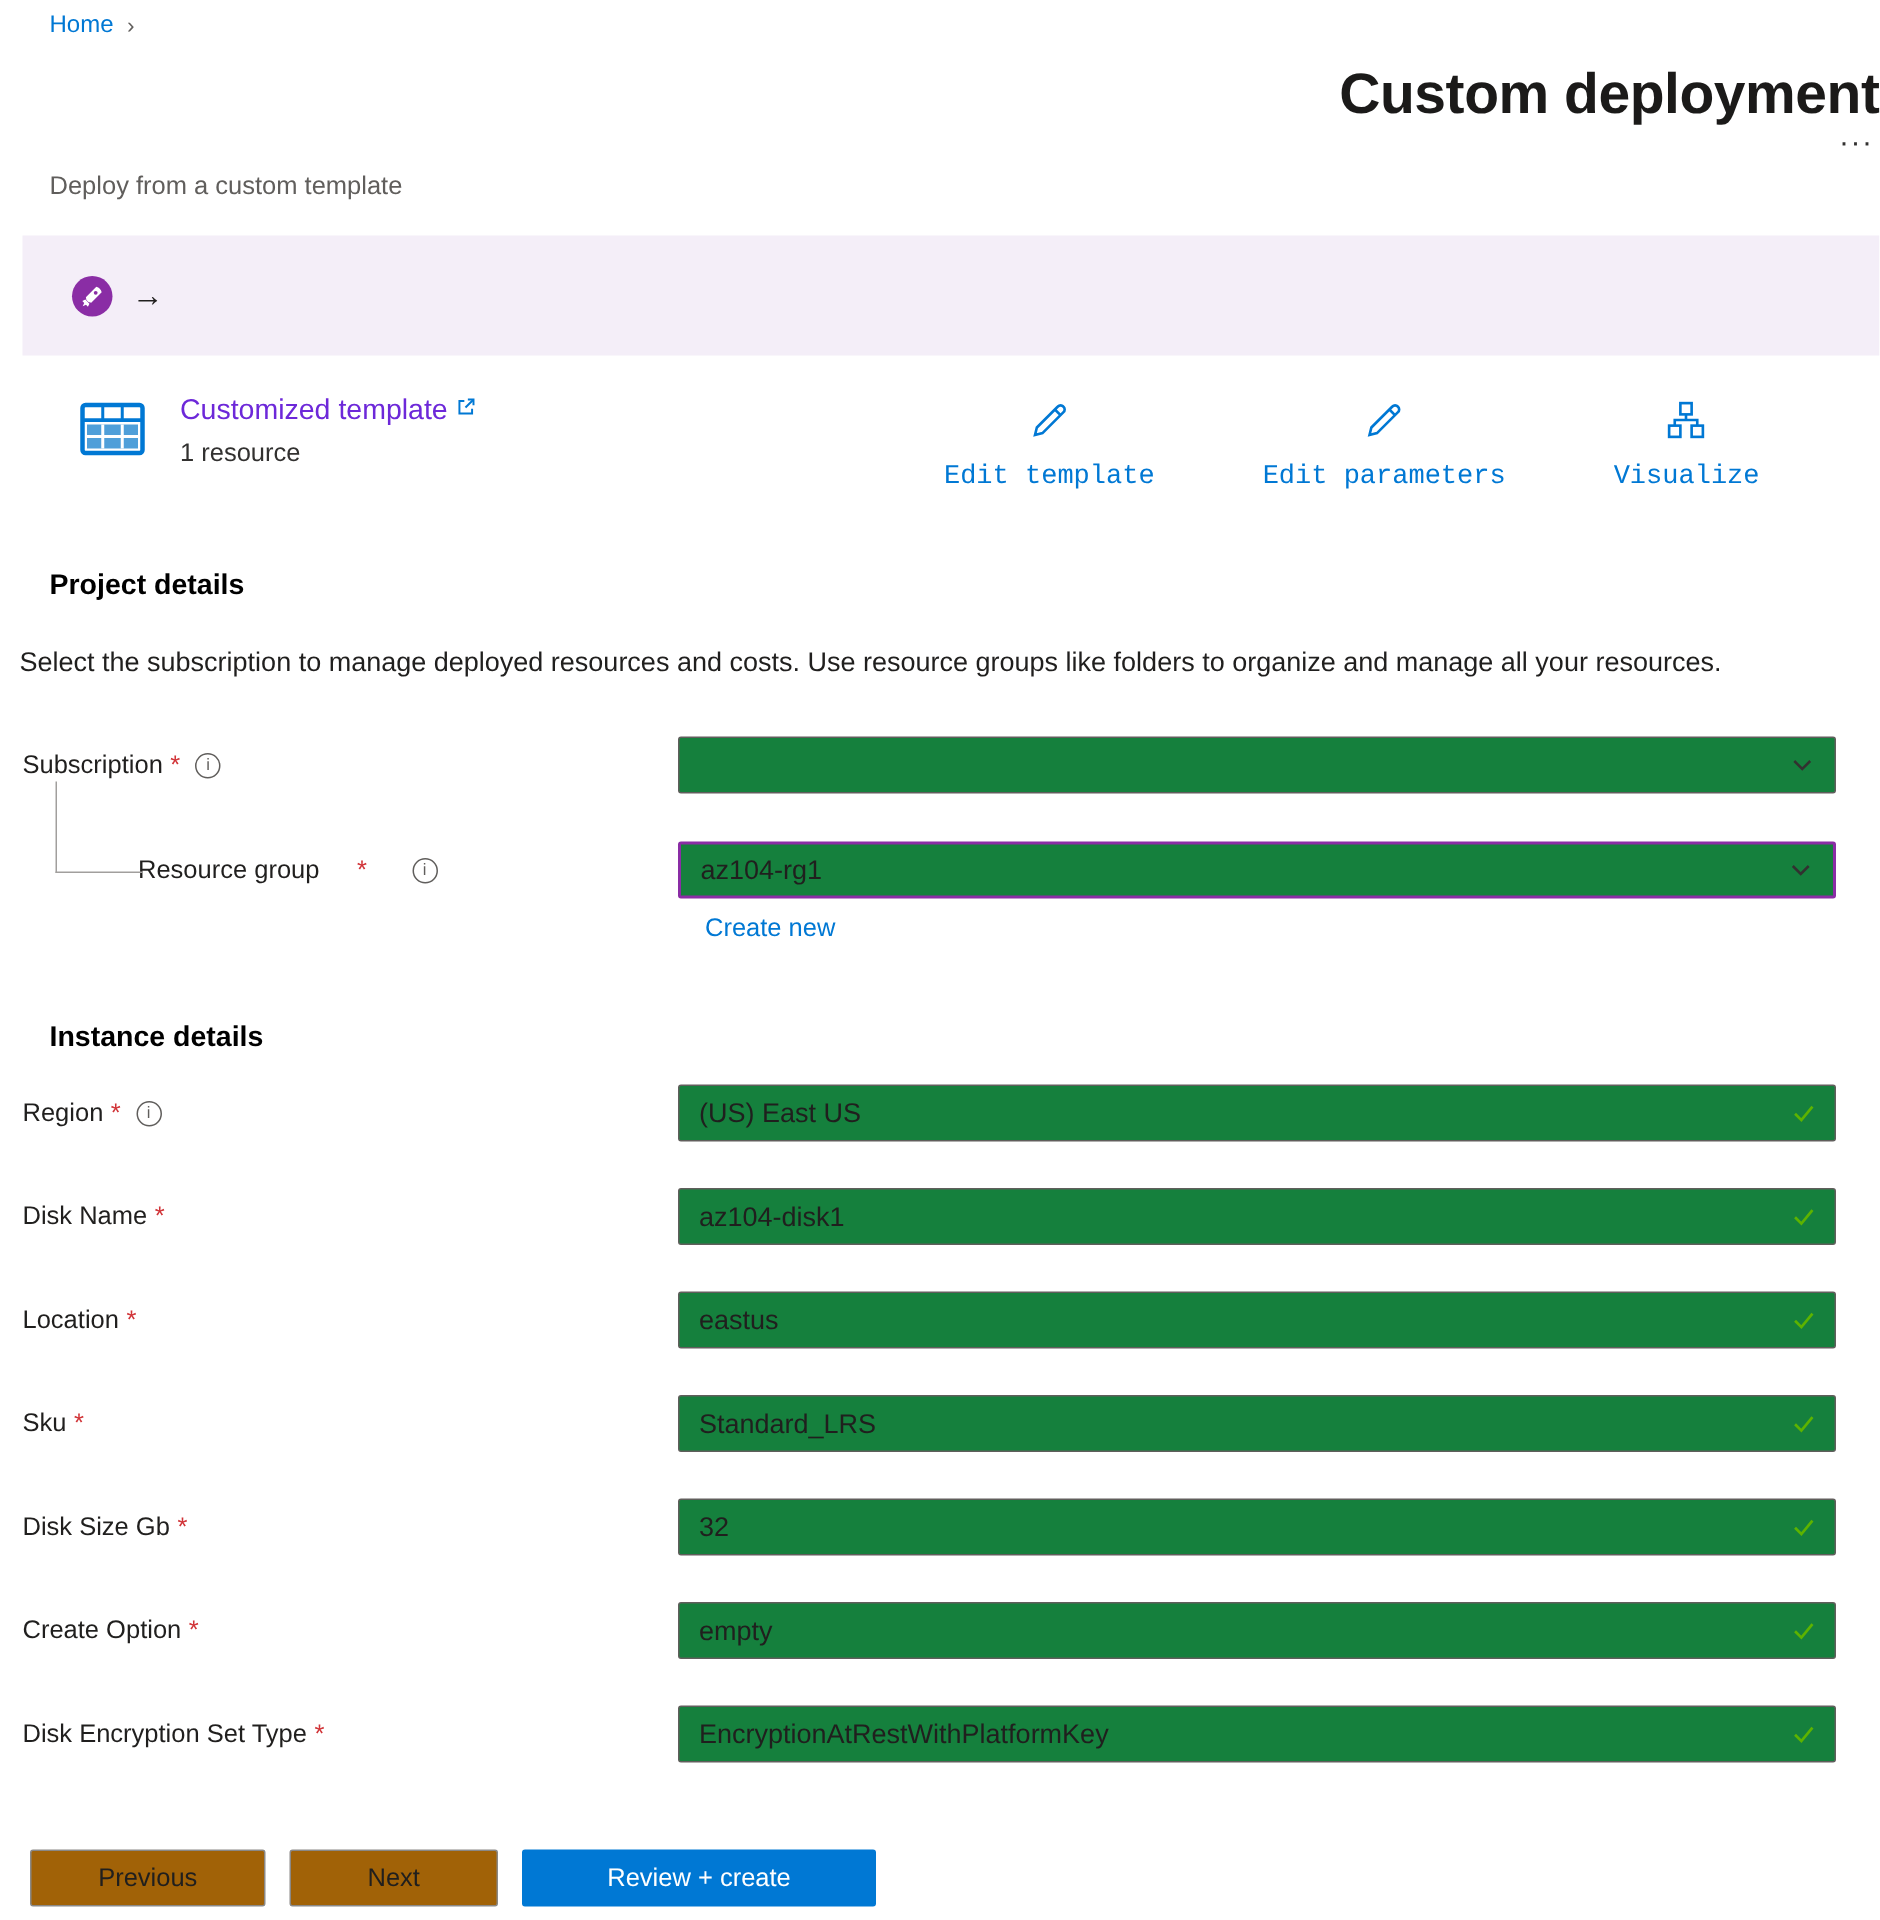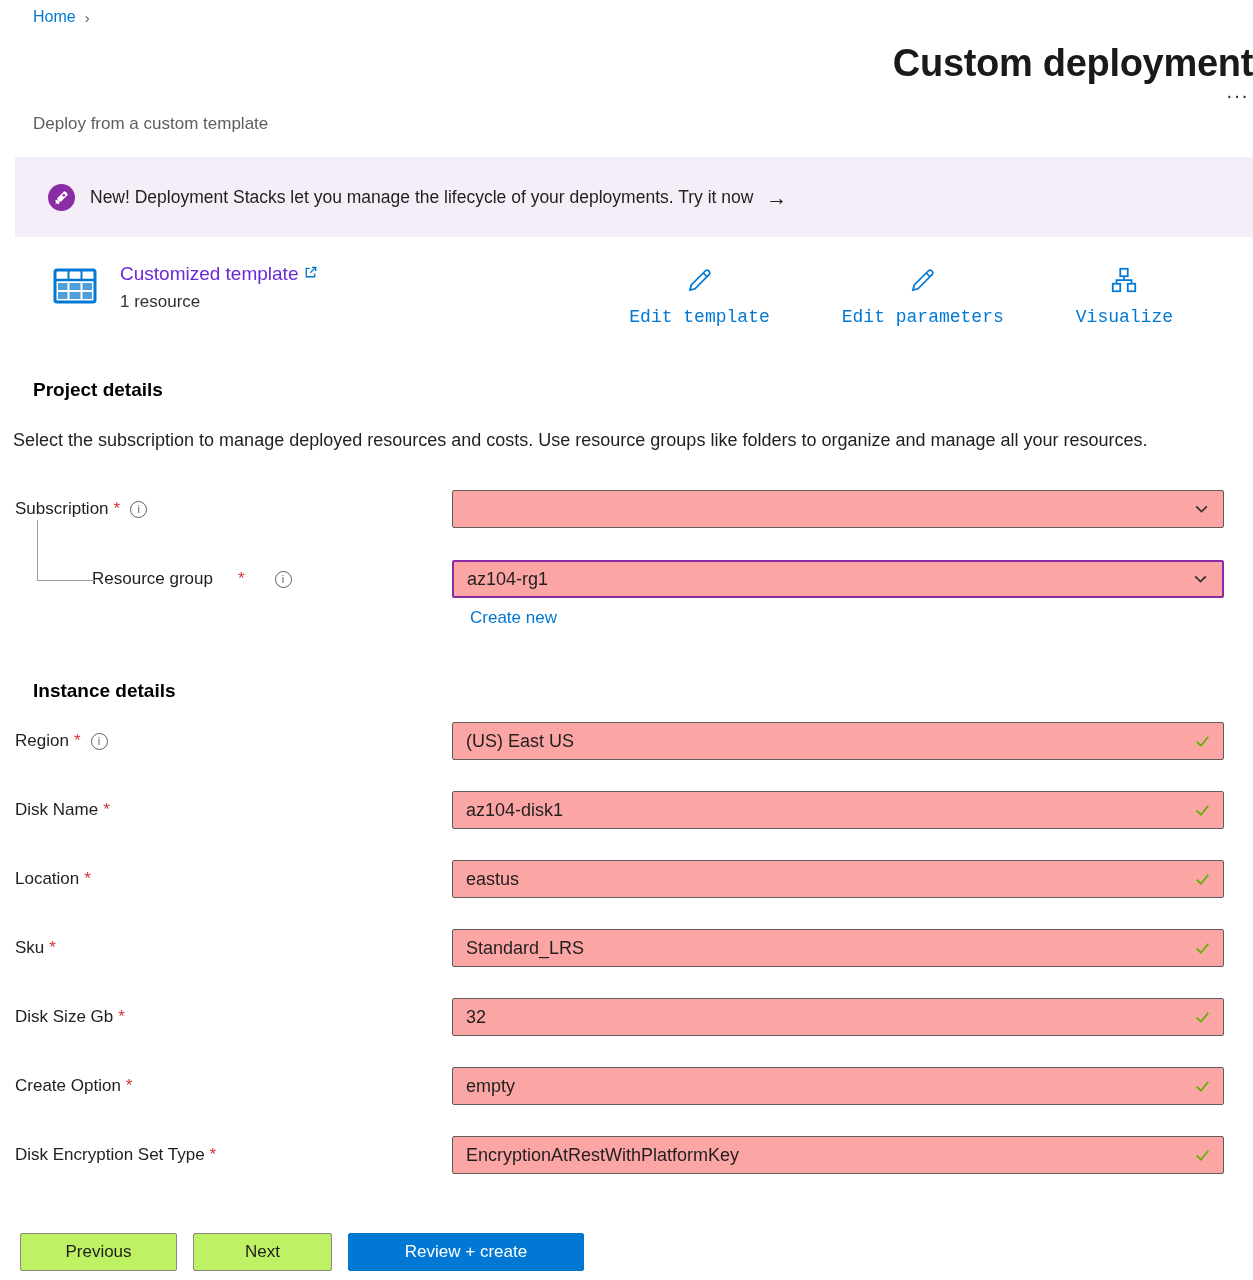--- a/index.html
+++ b/index.html
@@ -50,39 +50,39 @@
   .rg-row { margin-top:32px; }
   .label-cell { font-size:17px; color:#201f1e; display:flex; align-items:center; }
   .req { color:#d13438; margin-left:5px; font-size:17px; }
   .info { width:17px; height:17px; border:1px solid #605e5c; border-radius:50%;
     display:inline-flex; align-items:center; justify-content:center;
     font-size:11px; color:#605e5c; margin-left:10px; cursor:default; font-style:normal; }
   .indent { padding-left:77px;gap:20px; }
   .connector { position:absolute; left:37px; top:30px; width:58px; height:61px;
     border-left:1px solid #a19f9d; border-bottom:1px solid #a19f9d; }
 
-  .select, .text-input { position:relative; height:38px; background:#fca5a5;
+  .select, .text-input { position:relative; height:38px; background:#15803d;
     border:1px solid #605e5c; border-radius:2px;
     display:flex; align-items:center; padding:0 42px 0 13px; font-size:18px; color:#201f1e; }
   .select { cursor:pointer; }
   .text-input { cursor:text; }
   .rg-select { border:2px solid #8a2da5; }
   .chevron { position:absolute; right:13px; top:50%; transform:translateY(-50%); display:flex; }
   .check { position:absolute; right:11px; top:50%; transform:translateY(-50%); display:flex; }
 
   .create-new { display:inline-block; margin:10px 0 0 470px; color:#0078d4; font-size:17px; cursor:pointer; }
 
   .instance-form { margin-top:20px; }
   .instance-form .form-row { margin-bottom:31px; }
 
   
   .footer { position:absolute; left:0; right:0; bottom:0; height:80px; background:#fff; z-index:5;
     display:flex; align-items:flex-start; gap:16px; padding:33px 0 0 20px; }
   .btn { height:38px; border-radius:2px; font-size:17px; font-family:inherit; cursor:pointer; }
-  .btn-secondary { background:#bef264; border:1px solid #8a8886; color:#201f1e; }
+  .btn-secondary { background:#a16207; border:1px solid #8a8886; color:#201f1e; }
   .btn-prev { width:157px; }
   .btn-next { width:139px; }
   .btn-primary { background:#0078d4; border:1px solid #0078d4; color:#fff; width:236px; }
 </style>
 </head>
 <body>
 
 <div class="breadcrumb">
   <a>Home</a>
   <span class="bc-sep">›</span>
@@ -95,21 +95,20 @@
 <div class="subtitle">Deploy from a custom template</div>
 
 <div class="banner">
   <span class="rocket">
     <svg width="17" height="17" viewBox="0 0 20 20">
       <path d="M13.2 2.6c2.2.6 3.7 2.1 4.2 4.2l-8.2 8.2-2.2-.4-1.6-1.6-.4-2.2 8.2-8.2z" fill="#ffffff"></path>
       <circle cx="12.7" cy="7.3" r="1.5" fill="#8a2da5"></circle>
       <path d="M4.6 12.6l-2.4 1.2 1.5 1.5-1.2 2.6 2.6-1.2 1.5 1.5 1.2-2.4" fill="#ffffff"></path>
     </svg>
   </span>
-  <span class="banner-text">New! Deployment Stacks let you manage the lifecycle of your deployments. Try it now</span>
   <span class="banner-arrow">→</span>
 </div>
 
 <div class="template-row">
   <span class="tpl-icon">
     <svg width="46" height="46" viewBox="0 0 46 46">
       <rect x="3" y="7" width="40" height="32" rx="2" fill="#ffffff" stroke="#0078d4" stroke-width="3"></rect>
       <line x1="3" y1="17" x2="43" y2="17" stroke="#0078d4" stroke-width="2.5"></line>
       <line x1="16.5" y1="7" x2="16.5" y2="17" stroke="#0078d4" stroke-width="2"></line>
       <line x1="29.5" y1="7" x2="29.5" y2="17" stroke="#0078d4" stroke-width="2"></line>

